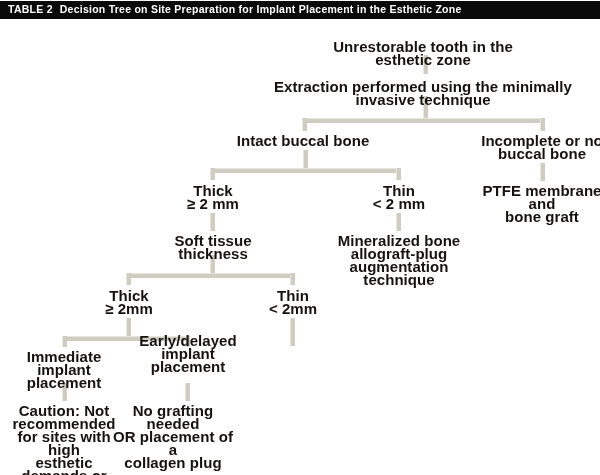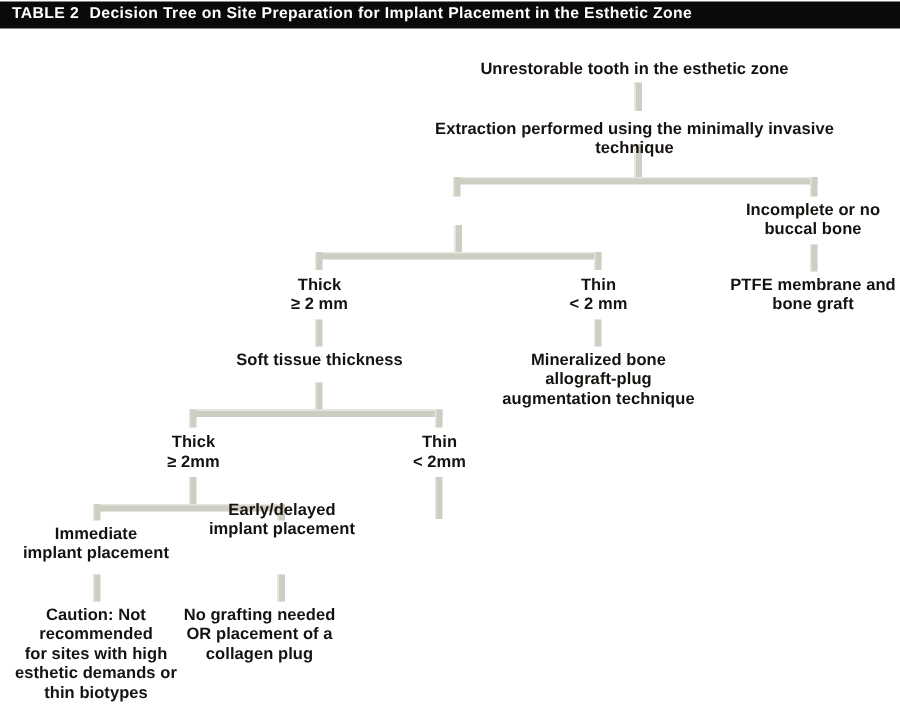--- a/index.html
+++ b/index.html
@@ -42,21 +42,21 @@
     font-weight: bold;
     letter-spacing: 0.25px;
     white-space: nowrap;
   }
   .titlebar .tnum { margin-right: 7px; }
 
   
   .node {
     position: absolute;
     text-align: center;
-    font-size: 11px;
+    font-size: 15px;
     font-weight: bold;
     line-height: 13px;
     color: #15120f;
     white-space: pre-line;
     letter-spacing: 0.05px;
   }
 
   
   .vline {
     position: absolute;
@@ -126,20 +126,21 @@
   <div class="elbow-r" style="left:185px; top:336px; height:11px;"></div>
 
   <div class="vline" style="left:62px; top:383px; height:18px;"></div>
 
   <div class="vline" style="left:185px; top:383px; height:18px;"></div>
 
   <div class="node" style="left:303px; top:40px; width:240px;">Unrestorable tooth in the esthetic zone</div>
 
   <div class="node" style="left:263px; top:80px; width:320px;text-align:center;">Extraction performed using the minimally invasive technique</div>
 
+  <div class="node" style="left:233px; top:134px; width:140px;">Intact buccal bone</div>
 
   <div class="node" style="left:478px; top:134px; width:128px;">Incomplete or no
 buccal bone</div>
 
   <div class="node" style="left:478px; top:184px; width:128px;">PTFE membrane and
 bone graft</div>
 
   <div class="node" style="left:162px; top:184px; width:102px;">Thick
 ≥ 2 mm</div>
 

